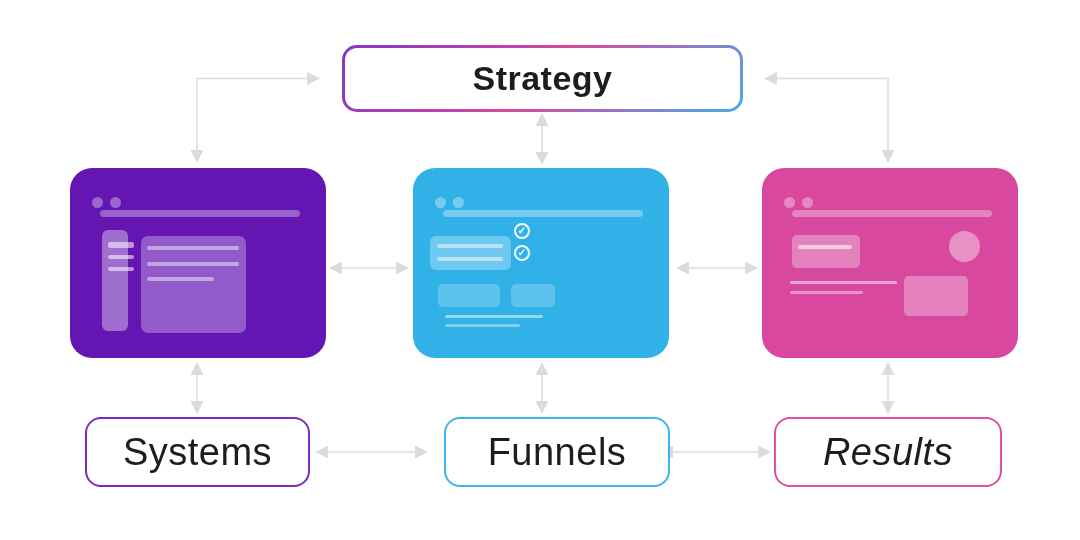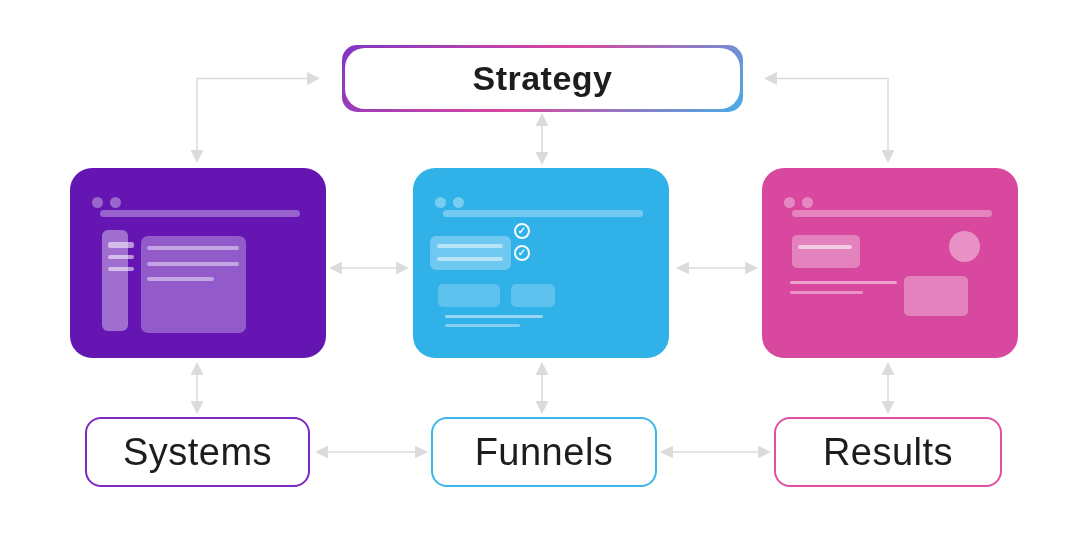--- a/index.html
+++ b/index.html
@@ -17,21 +17,21 @@
   .strategy-border {
     position:absolute; left:342px; top:45px; width:401px; height:67px;
     border-radius:15px;
     background:linear-gradient(135deg,
       var(--strategy-gradient-start,#8137c6) 0%,
       var(--strategy-gradient-mid,#d8479e) 50%,
       var(--strategy-gradient-end,#47ade8) 100%);
   }
   .strategy-inner {
     position:absolute; left:3px; top:3px; right:3px; bottom:3px;
-    background:#fff; border-radius:20px;
+    background:#fff; border-radius:12px;
     display:flex; align-items:center; justify-content:center;
   }
   .strategy-label {
     font-size:34px; font-weight:800; letter-spacing:0.5px;
     color:var(--text,#1d1d1d);
   }
 
   
   .card { position:absolute; top:168px; width:256px; height:190px; border-radius:22px; }
   .card-purple { left:70px;  background:var(--card-purple,#6415b2); }
@@ -83,22 +83,22 @@
   .k-rect  { left:142px; top:108px; width:64px; height:40px; border-radius:5px; background:rgba(255,255,255,0.32); }
 
   
   .node {
     position:absolute; top:417px; height:70px; box-sizing:border-box;
     background:#fff; border-radius:16px; border:2.5px solid;
     display:flex; align-items:center; justify-content:center;
   }
   .node-label { font-size:38px; font-weight:400; letter-spacing:0.5px; color:var(--text,#1d1d1d); }
   .node-systems { left:85px;  width:225px; border-color:var(--border-purple,#7b2bc2); }
-  .node-funnels { left:431px; width:226px; border-color:var(--border-blue,#3cb6ea); }
-  .node-results { left:774px; width:228px; border-color:var(--border-pink,#df4fa2); }
+  .node-funnels { left:444px; width:226px; border-color:var(--border-blue,#3cb6ea); }
+  .node-results { left:774px; width:228px; border-color:var(--border-pink,#df4fa2);font-style:italic; }
 </style>
 </head>
 <body>
 
 <div class="canvas">
 
   <svg class="arrows" viewBox="0 0 1080 540" xmlns="http://www.w3.org/2000/svg">
     <defs>
       <marker id="arrow" viewBox="0 0 10 10" refX="8.5" refY="5" markerWidth="8" markerHeight="8" orient="auto-start-reverse">
         <path class="arrowhead" d="M0,0 L10,5 L0,10 z"></path>

